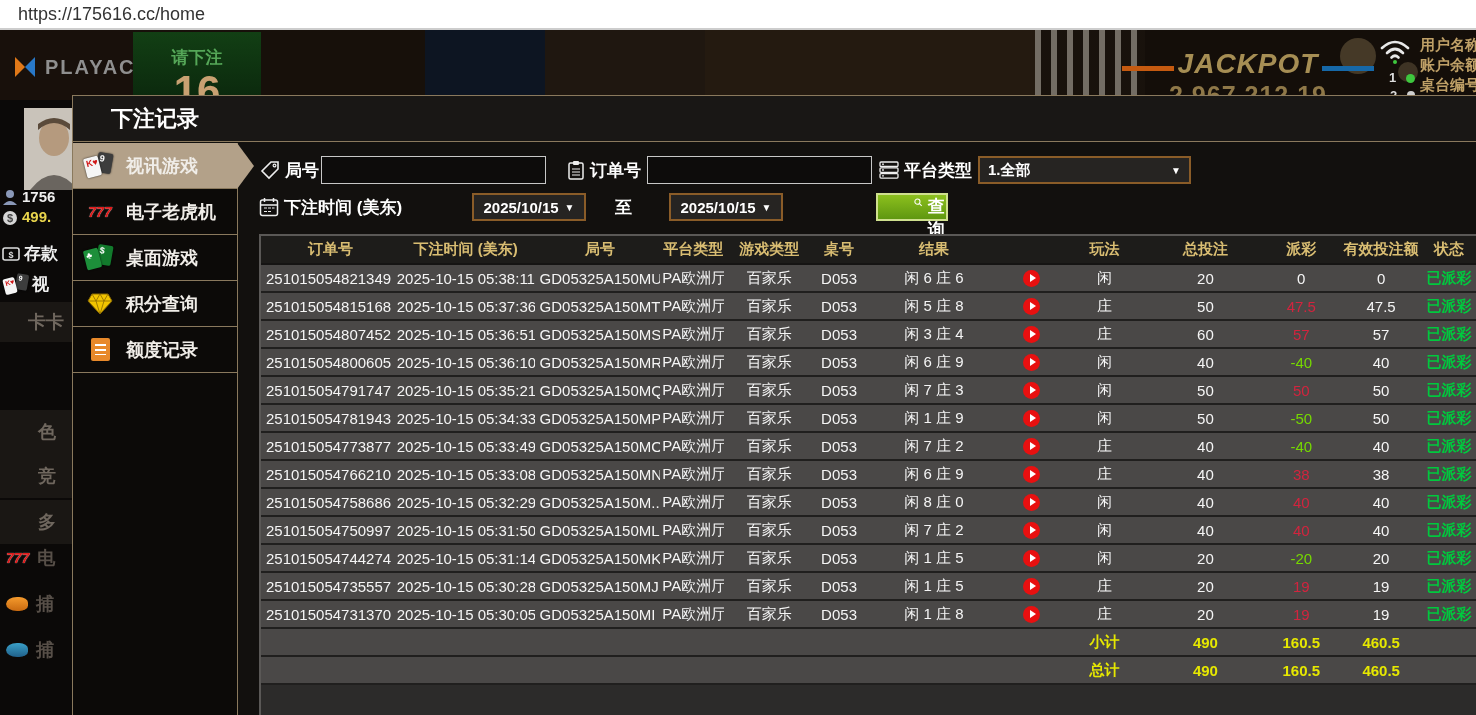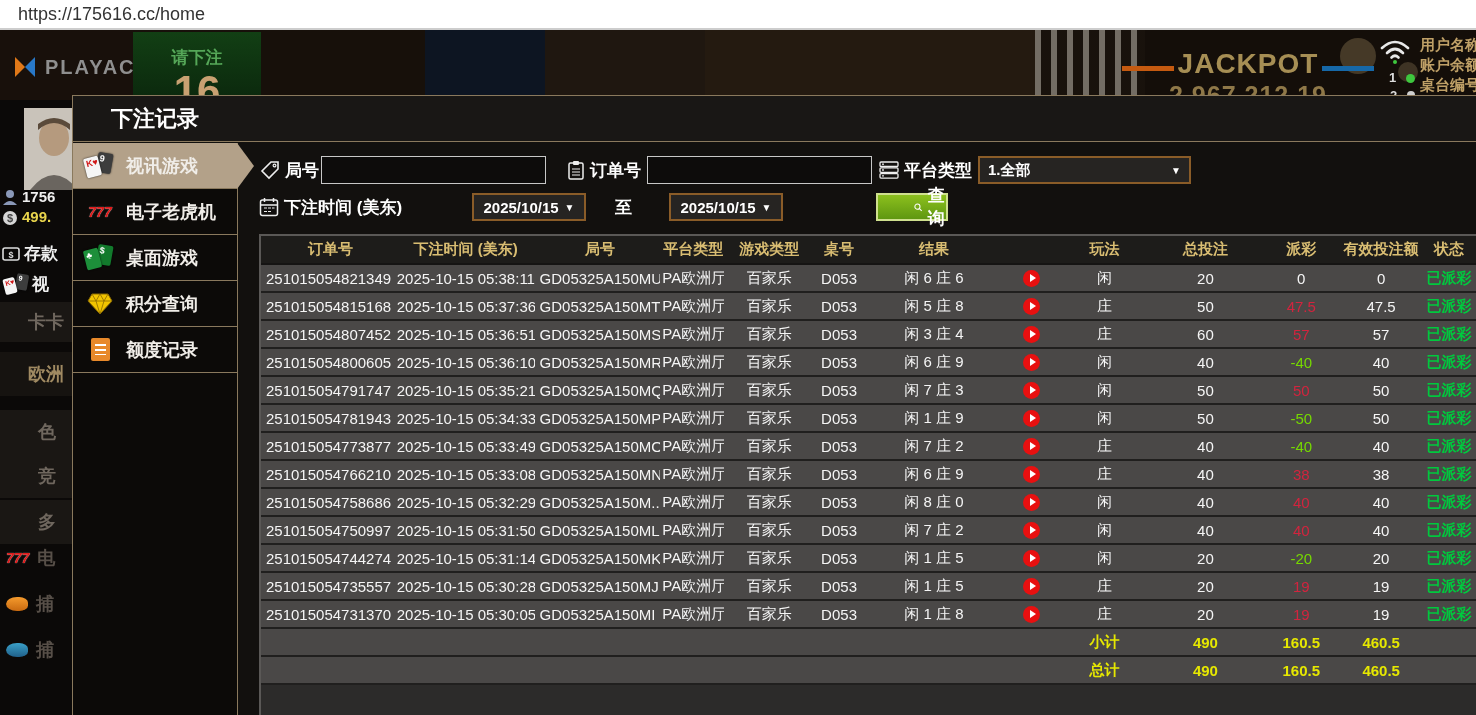--- a/index.html
+++ b/index.html
@@ -22,21 +22,21 @@
 .b-stripes{left:1035px;width:110px;background:repeating-linear-gradient(90deg,#cfcabe 0 6px,#1a140e 6px 16px);opacity:.5;}
 .b-right{left:1145px;width:331px;background:#140e09;}
 .bokeh1{position:absolute;left:1340px;top:8px;width:36px;height:36px;border-radius:50%;background:rgba(216,186,130,.25);}
 .bokeh2{position:absolute;left:1398px;top:32px;width:20px;height:20px;border-radius:50%;background:rgba(216,186,130,.22);}
 .logo{position:absolute;left:12px;top:24px;display:flex;align-items:center;gap:7px;}
 .logo-text{font-size:20px;font-weight:bold;color:#8f8f8f;letter-spacing:2px;}
 .betbox{position:absolute;left:133px;top:2px;width:128px;height:68px;background:linear-gradient(#123f14,#0b280d);text-align:center;}
 .betbox .prompt{color:#55a758;font-size:17px;font-weight:bold;margin-top:14px;}
 .betbox .count{color:#c9a172;font-size:42px;font-weight:bold;line-height:44px;}
 .jackpot{position:absolute;left:1128px;top:20px;width:240px;text-align:center;}
-.jackpot .jtitle{font-weight:900;font-size:28px;color:#a68e54;letter-spacing:1px;line-height:28px;}
+.jackpot .jtitle{font-style:italic;font-weight:900;font-size:28px;color:#a68e54;letter-spacing:1px;line-height:28px;}
 .jackpot .bar{position:absolute;top:16px;height:5px;width:52px;}
 .jackpot .bar.l{left:-6px;background:#c55a10;}
 .jackpot .bar.r{right:-6px;background:#1668a8;}
 .jackpot .jval{font-weight:900;font-size:25px;color:#8f7848;letter-spacing:1px;margin-top:3px;}
 .wifi{position:absolute;left:1378px;top:8px;}
 .linenum{position:absolute;color:#ddd;font-size:13px;font-weight:bold;}
 .dot{position:absolute;border-radius:50%;}
 .acct{position:absolute;left:1420px;top:5px;color:#bfa067;font-size:15px;font-weight:bold;line-height:20px;white-space:nowrap;}
 .avatar{position:absolute;left:24px;top:78px;width:60px;height:82px;background:#c9c3ba;overflow:hidden;}
 .lprow{position:absolute;left:2px;display:flex;align-items:center;gap:4px;font-size:15px;font-weight:bold;color:#efefef;white-space:nowrap;}
@@ -64,21 +64,21 @@
 .gcardA{left:2px;top:6px;background:#1d8f3a;color:#fff;transform:rotate(-14deg);z-index:2;}
 .gcardB{left:14px;top:2px;background:#127a2c;color:#fff;transform:rotate(10deg);}
 .doc{width:19px;height:23px;background:#e8892a;border-radius:2px;position:relative;}
 .doc::after{content:"";position:absolute;left:4px;top:6px;width:11px;height:11px;background:repeating-linear-gradient(#fff 0 2px,transparent 2px 5px);}
 
 
 .flabel{position:absolute;display:flex;align-items:center;gap:5px;color:#fff;font-size:17px;font-weight:bold;height:28px;white-space:nowrap;}
 .finput{position:absolute;height:28px;background:#0d0c0b;border:1px solid #c7c7c7;color:#fff;font-size:15px;padding:0 6px;font-family:"Liberation Sans",sans-serif;}
 .selbox{position:absolute;height:28px;background:#262422;border:2px solid #8a5c28;display:flex;align-items:center;justify-content:space-between;padding:0 8px;color:#fff;font-weight:bold;font-size:15px;cursor:pointer;white-space:nowrap;}
 .caret{font-size:10px;color:#fff;margin-left:6px;}
-.searchbtn{position:absolute;height:28px;background:linear-gradient(#8cc01e,#5f9710);border:2px solid #cfe08e;color:#fff;font-weight:bold;font-size:17px;display:flex;align-items:center;justify-content:center;gap:4px;cursor:pointer;font-family:"Liberation Sans",sans-serif;padding-left:36px;}
+.searchbtn{position:absolute;height:28px;background:linear-gradient(#8cc01e,#5f9710);border:2px solid #cfe08e;color:#fff;font-weight:bold;font-size:17px;display:flex;align-items:flex-start;justify-content:center;gap:4px;cursor:pointer;font-family:"Liberation Sans",sans-serif;padding-left:36px;}
 
 
 .tablewrap{position:absolute;left:186px;top:138px;width:1218px;bottom:0;display:flex;flex-direction:column;border-left:2px solid #5a5856;border-top:2px solid #5a5856;}
 .thead{height:29px;background:#1d1c1a;display:flex;align-items:center;border-bottom:2px solid #151413;flex-shrink:0;}
 .hcell{color:#d9bd72;font-size:15px;font-weight:bold;text-align:center;white-space:nowrap;}
 .row{height:28px;background:#4a4847;display:flex;align-items:center;border-bottom:2px solid #201f1e;flex-shrink:0;}
 .cell{font-size:15px;color:#f5f5f5;text-align:center;white-space:nowrap;overflow:hidden;}
 .cell.left{text-align:left;}
 .c0{width:134px;padding-left:5px;}
 .c1{width:140px;padding-left:2px;}
@@ -196,23 +196,20 @@
     <div class="lprow" style="top:242px;font-size:17px;">
       <span class="ticon" style="width:26px;height:24px;">
         <span class="card cardA" style="width:12px;height:16px;font-size:7px;">K♥</span>
         <span class="card cardB" style="width:12px;height:16px;font-size:7px;">9</span>
       </span>
       <span>视</span>
     </div>
     <div class="strip" style="top:272px;height:40px;">
         <span>卡卡</span>
       </div>
-    <div class="strip tan" style="top:322px;height:44px;">
-        <span>欧洲</span>
-      </div>
     <div class="strip" style="top:380px;height:44px;padding-left:38px;">
         <span>色</span>
       </div>
     <div class="strip" style="top:424px;height:44px;padding-left:38px;">
         <span>竞</span>
       </div>
     <div class="strip" style="top:470px;height:44px;padding-left:38px;">
         <span>多</span>
       </div>
     <div class="fragrow" style="top:516px;">

